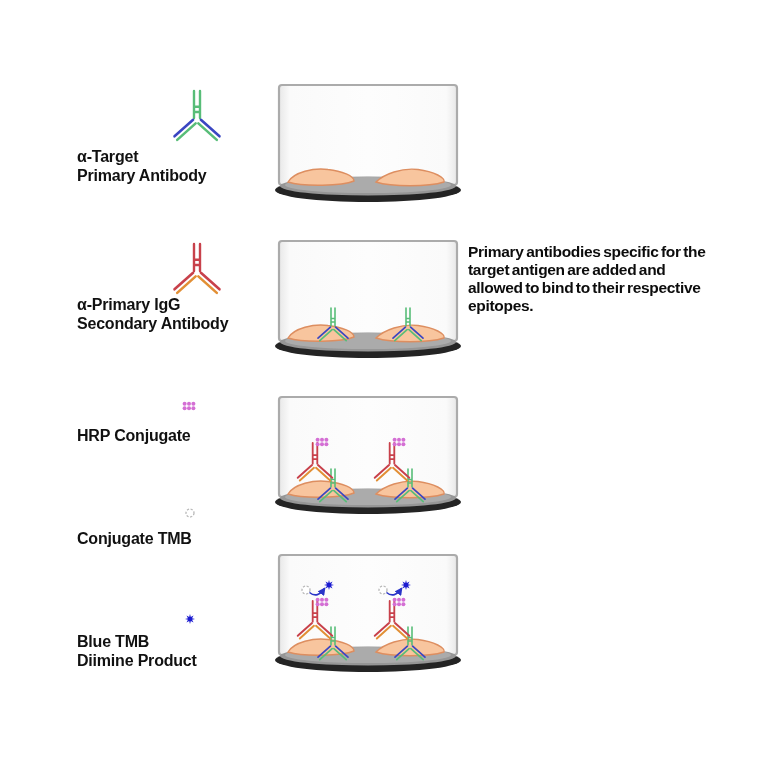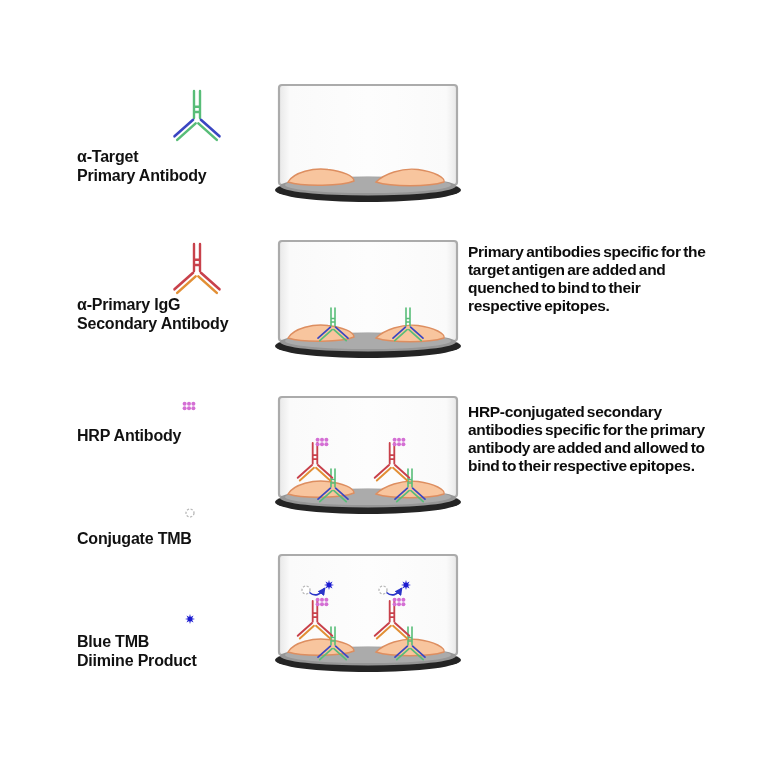--- a/index.html
+++ b/index.html
@@ -91,39 +91,38 @@
   <div class="abs legend-label" style="left:77px;top:295px">
     <span>α-Primary IgG</span><br>
     <span>Secondary Antibody</span>
   </div>
   <svg class="abs" style="left:272px;top:236px" width="192" height="132" viewBox="0 0 192 132">
     <use href="#well-base"></use>
     <use href="#cells2"></use>
     <use href="#ab-green" transform="translate(61,92)"></use>
     <use href="#ab-green" transform="translate(136,92)"></use>
   </svg>
-  <div class="abs caption tight" style="left:468px;top:243px">Primary antibodies specific for the target antigen are added and quenched to bind to their respective epitopes.</div>
+  <div class="abs caption tight" style="left:468px;top:243px">Primary antibodies specific for the target antigen are added and allowed to bind to their respective epitopes.</div>
 
   <svg class="abs" style="left:180px;top:399px" width="18" height="14" viewBox="0 0 18 14">
     <use href="#hrp-dots" transform="translate(9,7)"></use>
   </svg>
   <div class="abs legend-label" style="left:77px;top:426px">
-    <span>HRP Antibody</span>
+    <span>HRP Conjugate</span>
   </div>
   <svg class="abs" style="left:272px;top:392px" width="192" height="132" viewBox="0 0 192 132">
     <use href="#well-base"></use>
     <use href="#cells2"></use>
     <use href="#ab-green" transform="translate(61,97)"></use>
     <use href="#ab-red" transform="translate(43,74) scale(1.15)"></use>
     <use href="#hrp-dots" transform="translate(50,50)"></use>
     <use href="#ab-green" transform="translate(138,97)"></use>
     <use href="#ab-red" transform="translate(120,74) scale(1.15)"></use>
     <use href="#hrp-dots" transform="translate(127,50)"></use>
   </svg>
-  <div class="abs caption tight" style="left:468px;top:403px">HRP-conjugated secondary antibodies specific for the primary antibody are added and allowed to bind to their respective epitopes.</div>
 
   <svg class="abs" style="left:183px;top:506px" width="14" height="14" viewBox="0 0 14 14">
     <use href="#tmb-circle-g" transform="translate(7,7)"></use>
   </svg>
   <div class="abs legend-label" style="left:77px;top:529px">
     <span>Conjugate TMB</span>
   </div>
   <svg class="abs" style="left:182px;top:611px" width="16" height="16" viewBox="0 0 16 16">
     <use href="#tmb-star-g" transform="translate(8,8)"></use>
   </svg>

